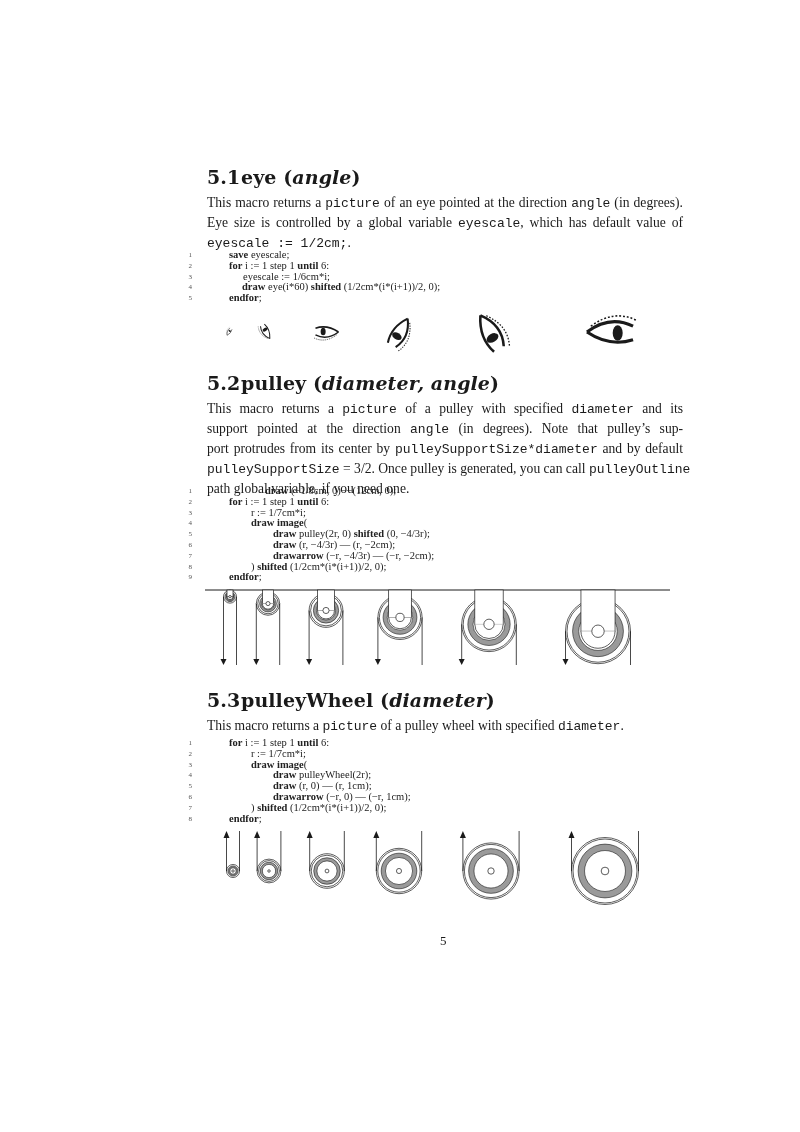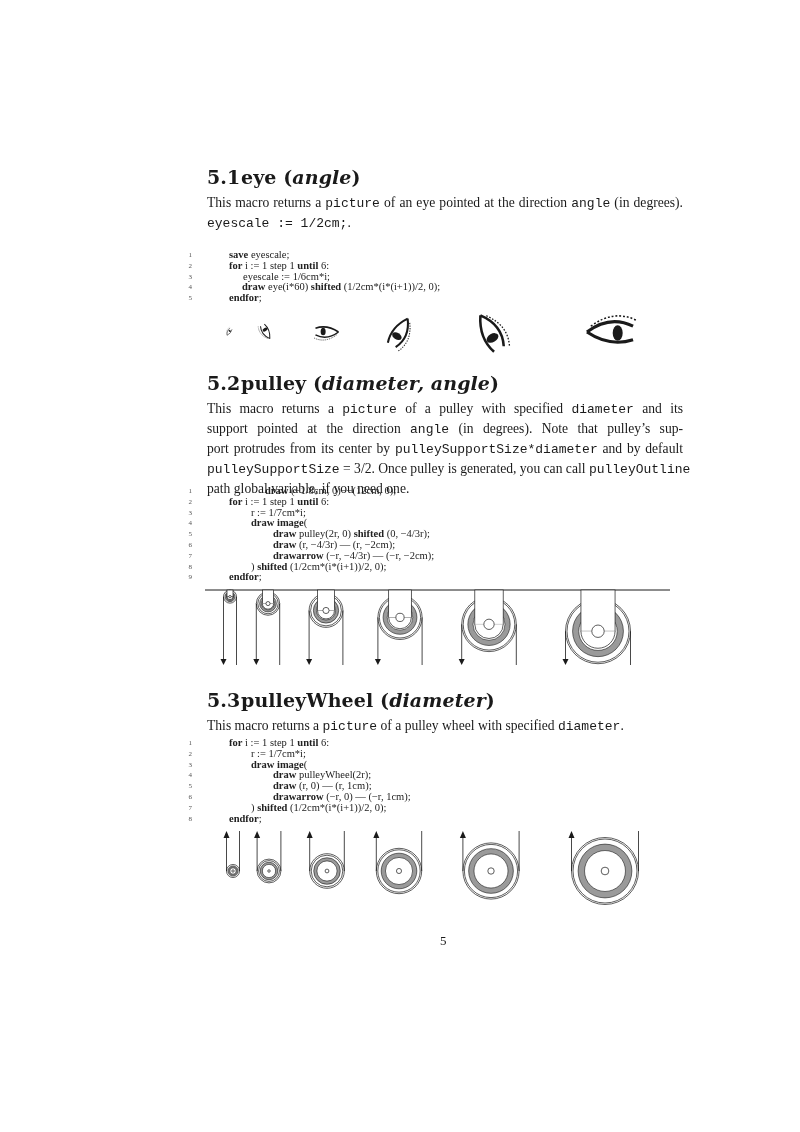--- a/index.html
+++ b/index.html
@@ -24,20 +24,21 @@
   .pagenum { position: absolute; left: 440px; top: 933px; font-size: 13px; }
 </style>
 </head>
 <body>
 
 <h2 class="sec" style="top:166px">
   <span class="num">5.1</span><span>eye</span> (<span class="arg">angle</span>)
 </h2>
 <div class="para" style="top:193px">
     <span class="line"><span>This macro returns a </span><code>picture</code><span> of an eye pointed at the direction </span><code>angle</code><span> (in degrees).</span></span>
+    <span class="line"><span>Eye size is controlled by a global variable </span><code>eyescale</code><span>, which has default value of</span></span>
     <span class="line last"><code>eyescale := 1/2cm;</code><span>.</span></span>
   </div>
 <div class="code" style="top:250px">
     <div class="row"><span class="ln">1</span><span class="txt" style="left: 49px;"><span class="kw">save</span><span> eyescale;</span></span></div>
     <div class="row"><span class="ln">2</span><span class="txt" style="left: 49px;"><span class="kw">for</span><span> i := 1 step 1 </span><span class="kw">until</span><span> 6:</span></span></div>
     <div class="row"><span class="ln">3</span><span class="txt" style="left: 63px;"><span>eyescale := 1/6cm*i;</span></span></div>
     <div class="row"><span class="ln">4</span><span class="txt" style="left: 62px;"><span class="kw">draw</span><span> eye(i*60) </span><span class="kw">shifted</span><span> (1/2cm*(i*(i+1))/2, 0);</span></span></div>
     <div class="row"><span class="ln">5</span><span class="txt" style="left: 49px;"><span class="kw">endfor</span><span>;</span></span></div>
   </div>
 <svg class="fig" style="left:200px;top:305px" width="450" height="55" id="fig-eyes">

